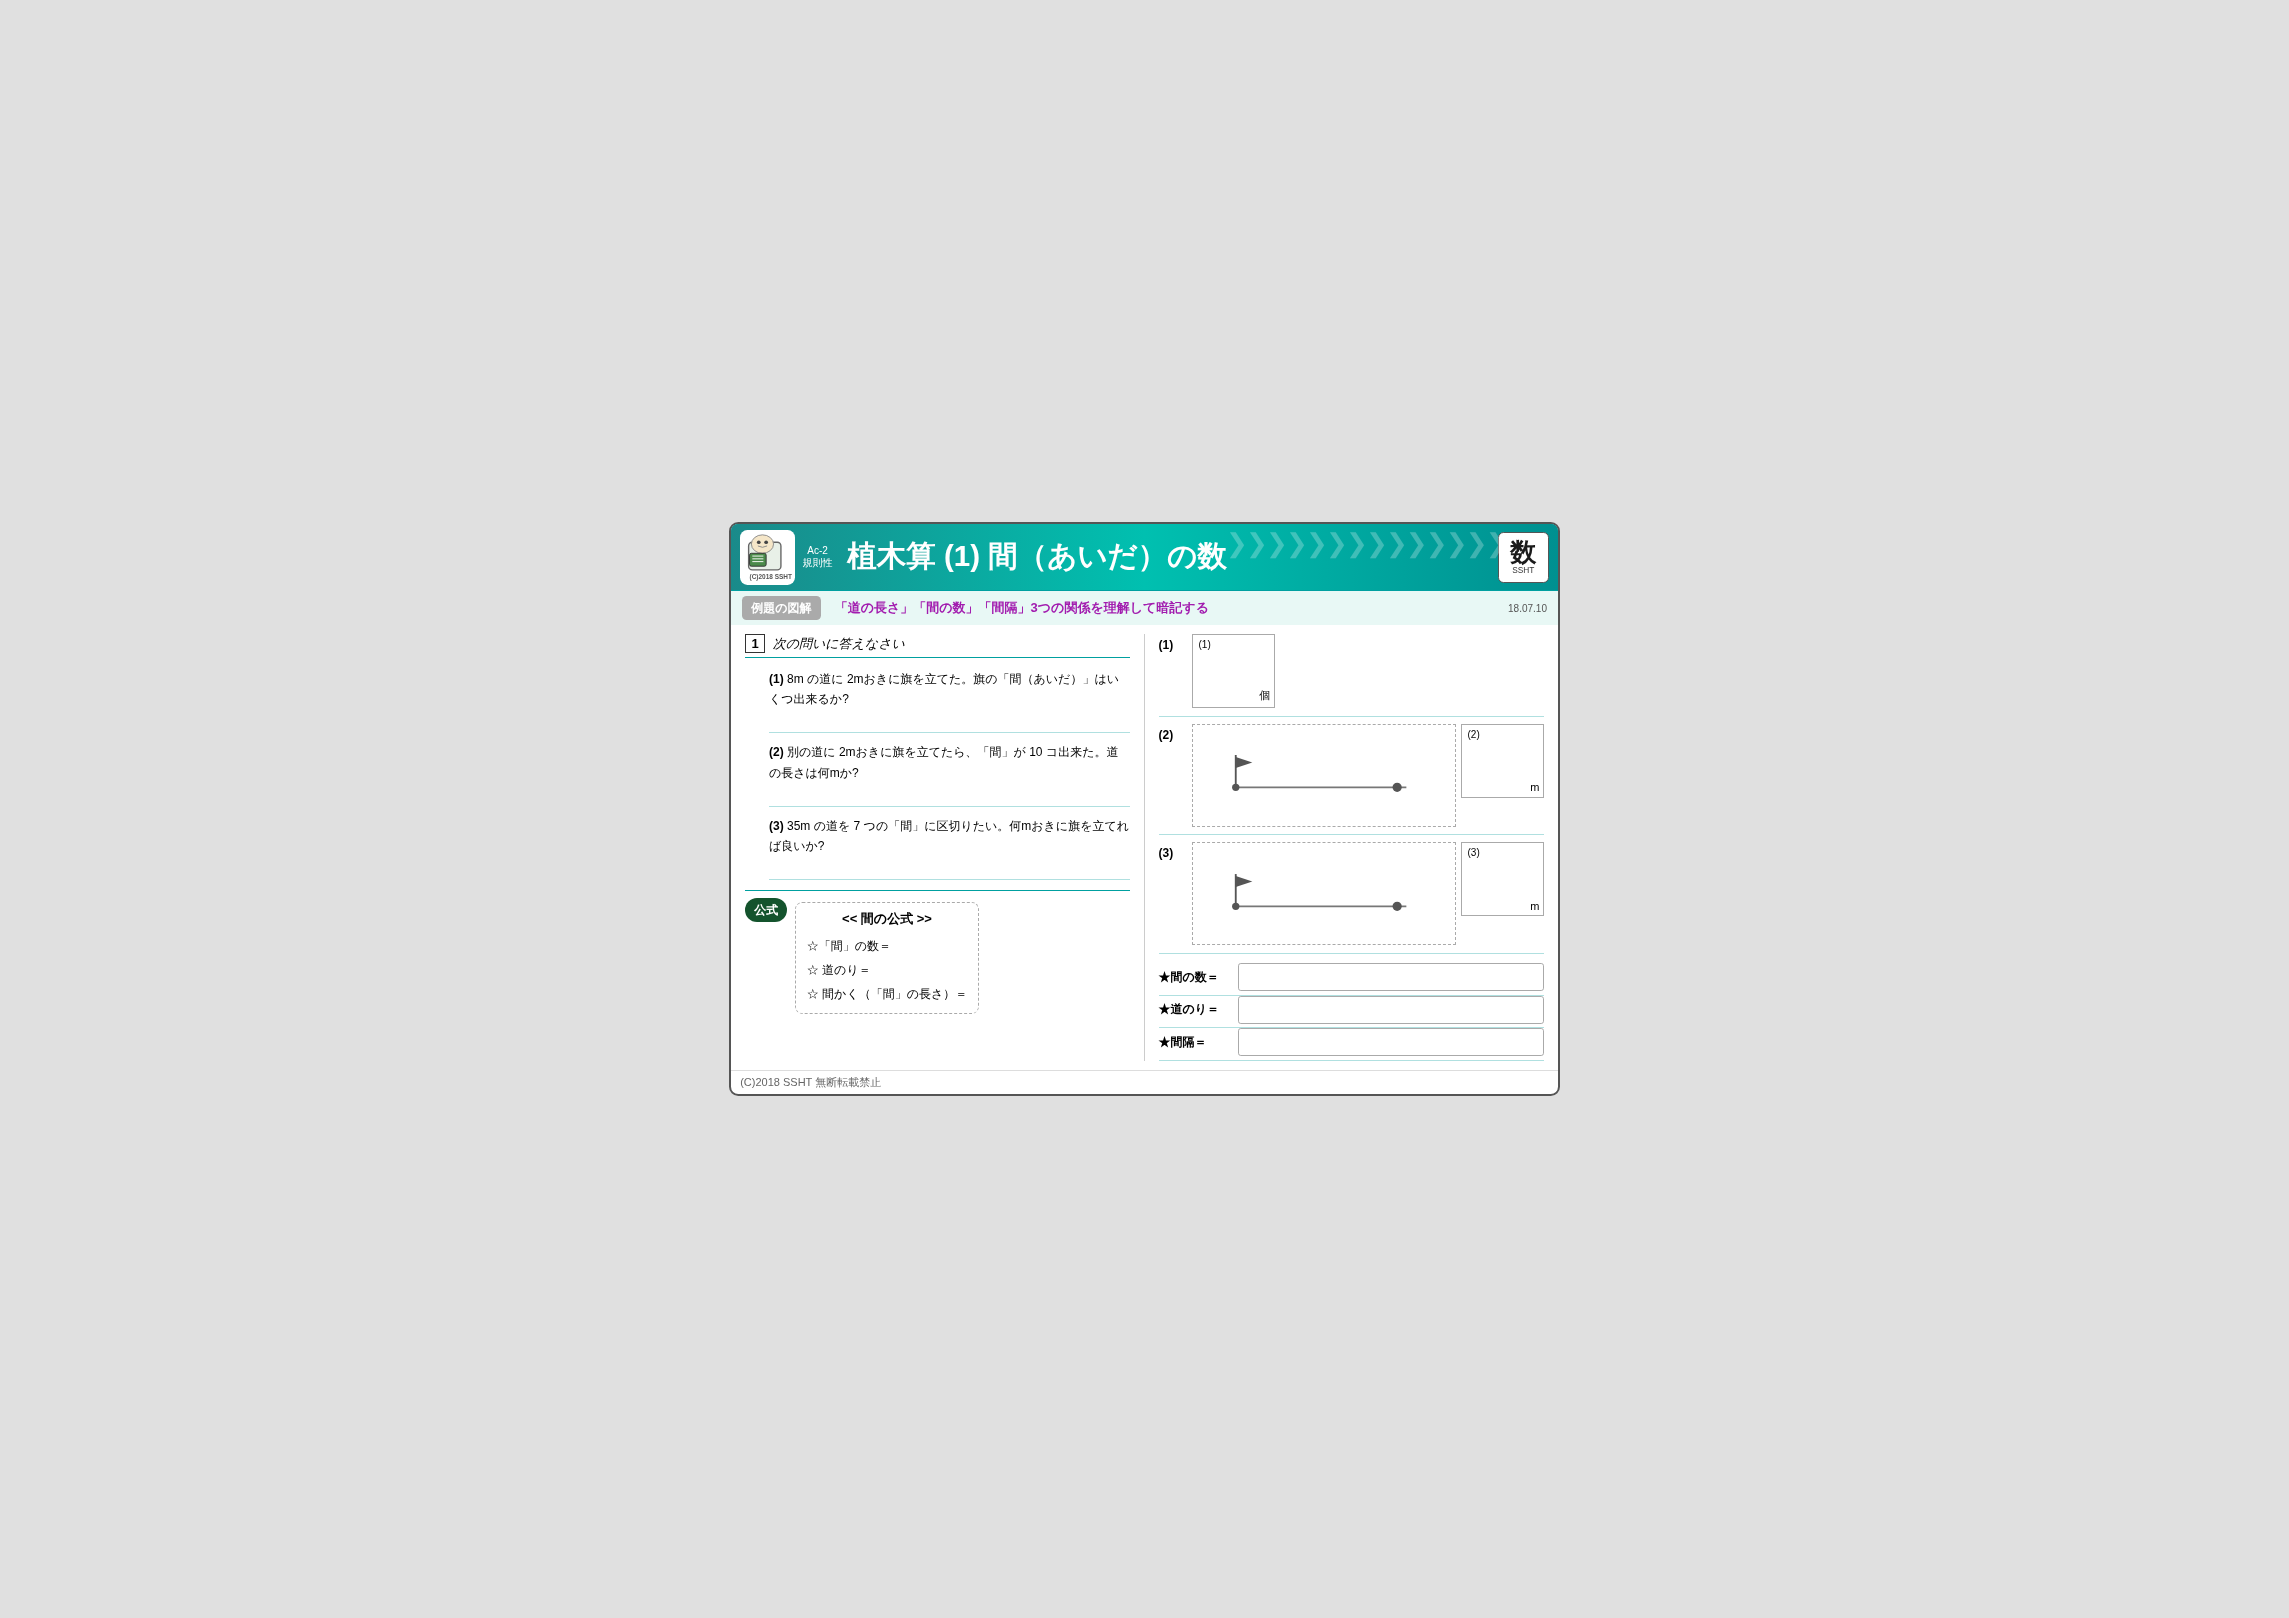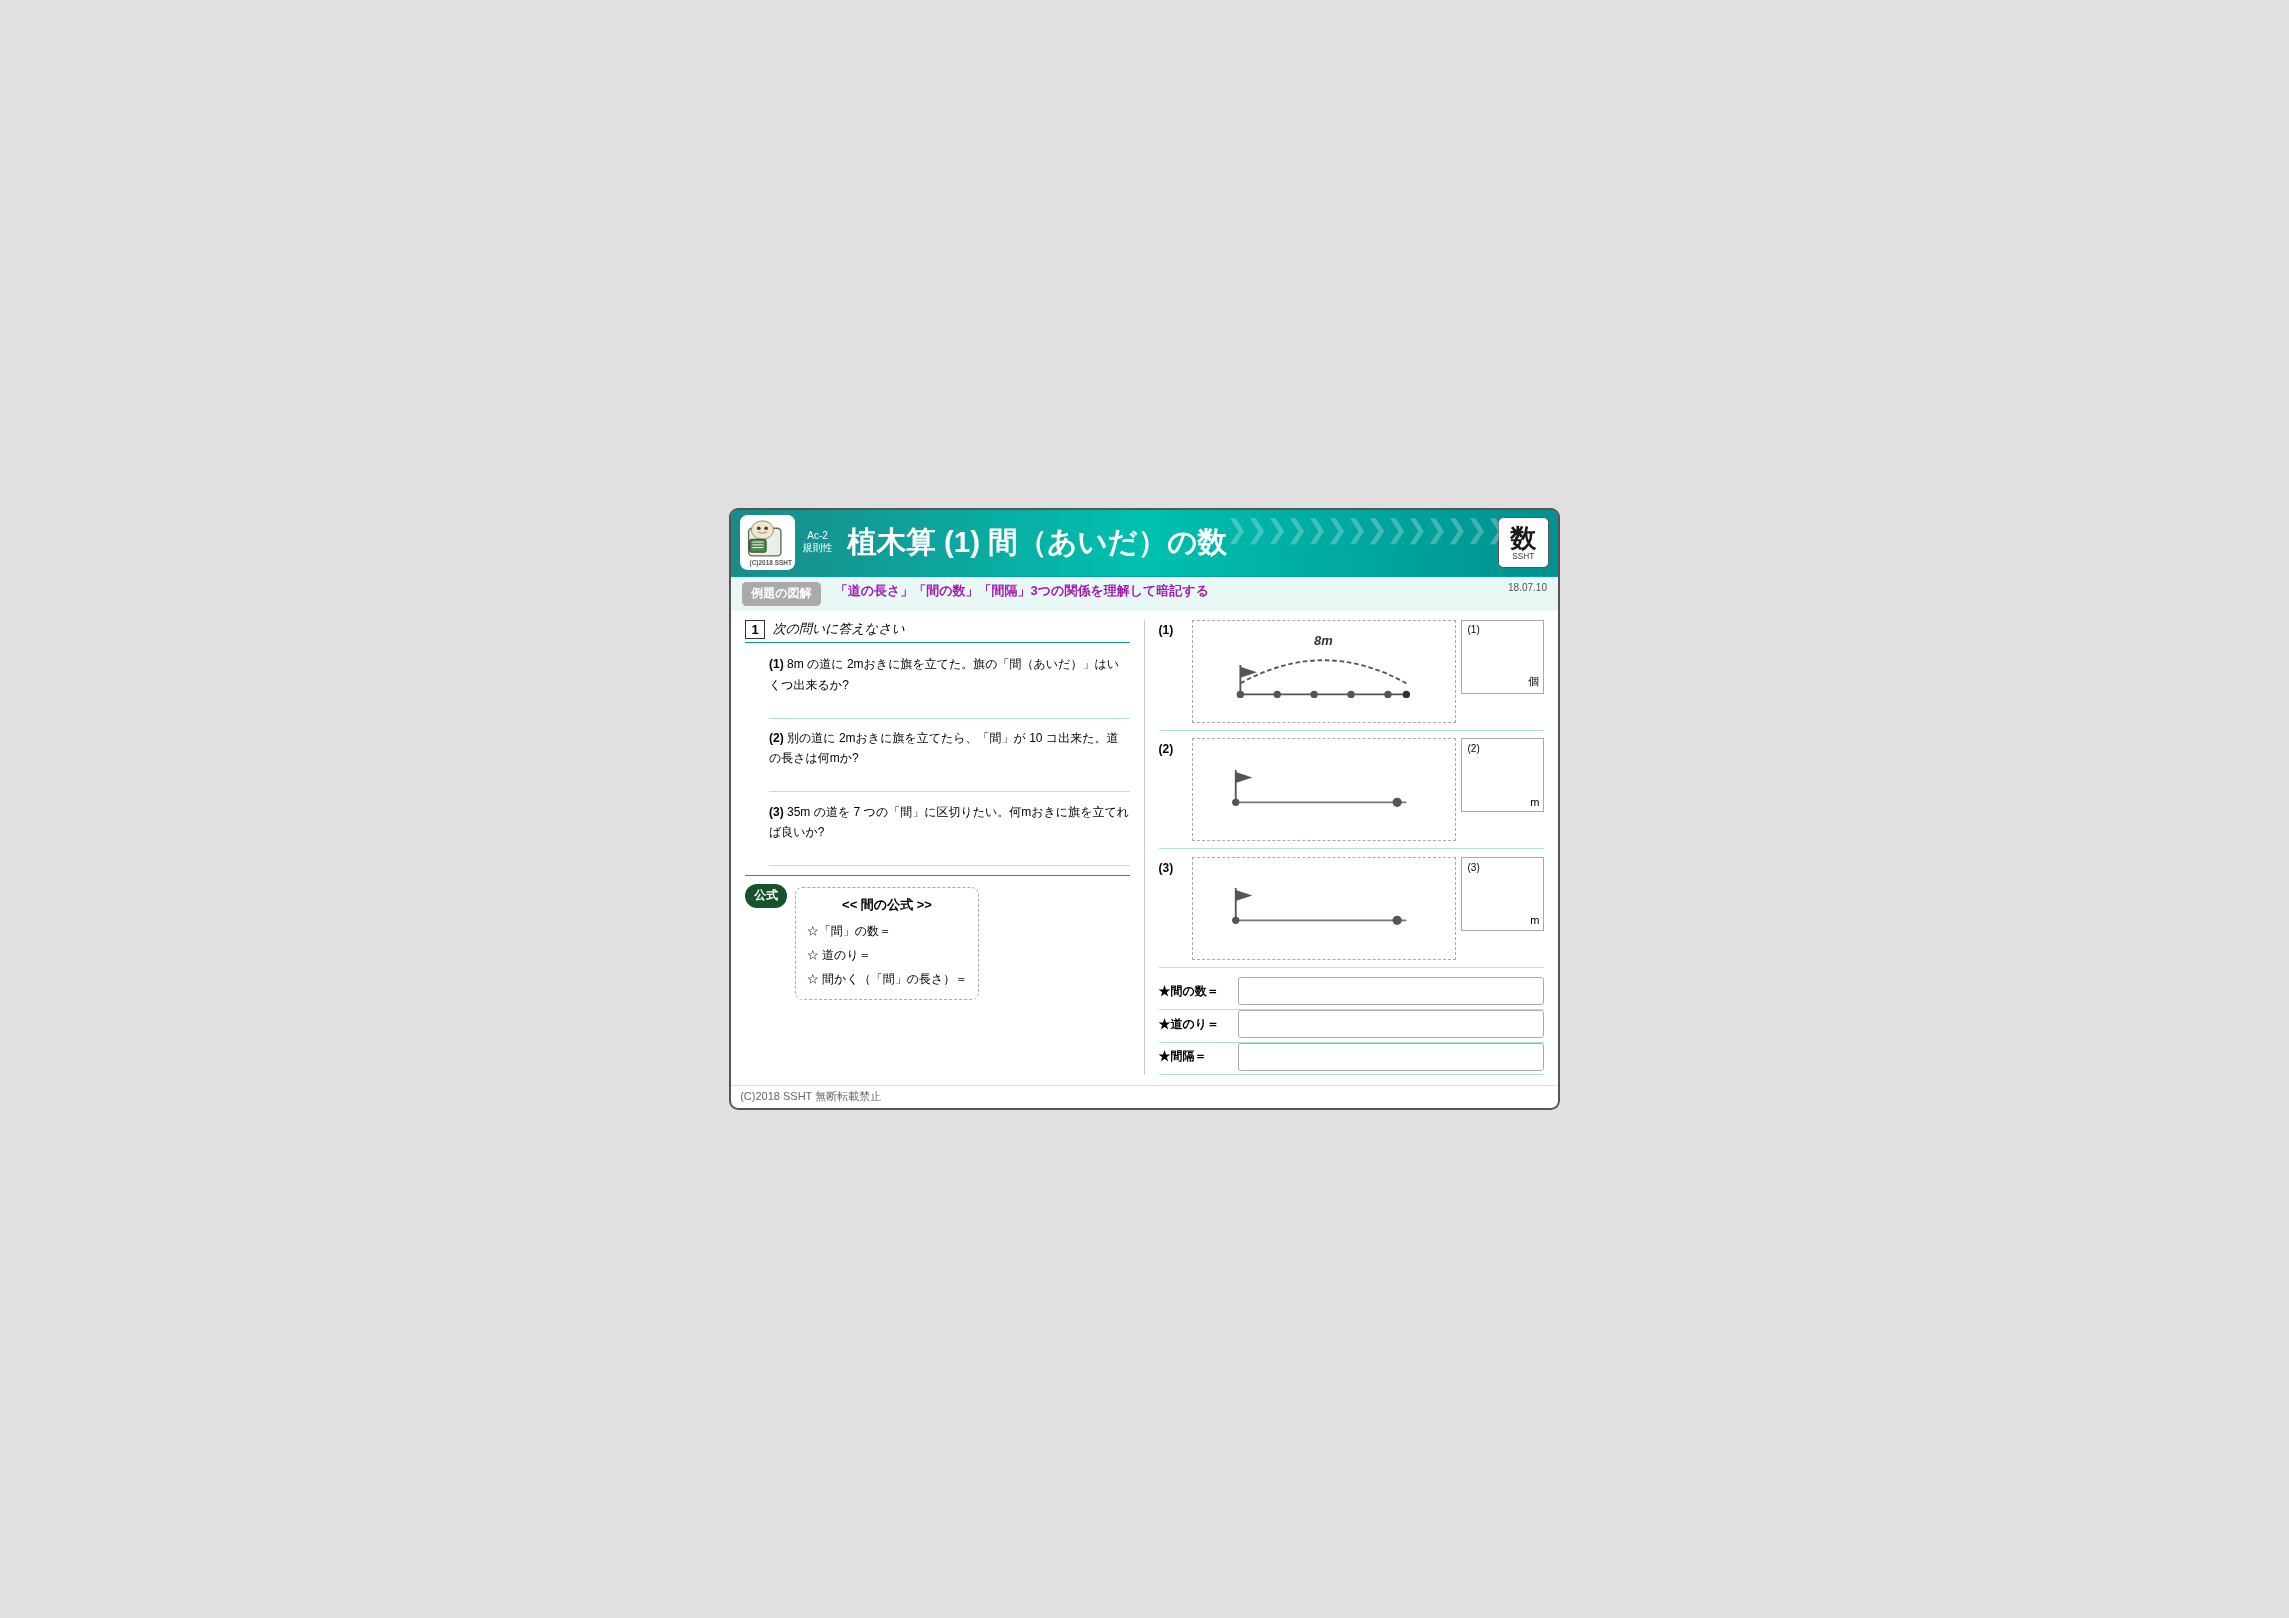--- a/index.html
+++ b/index.html
@@ -97,20 +97,21 @@
       color: #1a1a1a;
       line-height: 1;
     }
     .kazu-sub {
       font-size: 8.3px;
       color: #333;
     }
     .header-bottom {
       background: #e8f8f5;
       display: flex;
+      align-items: center;
       padding: 4.6px 11px;
       border-top: 1.8px solid #00a0a0;
     }
     .reidai-badge {
       background: #aaaaaa;
       color: white;
       font-size: 12px;
       font-weight: bold;
       padding: 3.7px 9.2px;
       border-radius: 4.6px;
@@ -367,38 +368,20 @@
             </div>
           </div>
         </div>
       </div>
 
       <div class="right-col">
         <div class="diagram-area">
 
           <div class="diagram-row">
             <div class="diag-num">(1)</div>
-            <div class="diag-box">
-              <svg class="diag-svg" height="83" viewBox="0 0 240 90">
-
-                <text x="120" y="18" font-size="14" font-weight="bold" font-style="italic" text-anchor="middle" fill="#333">8m</text>
-                <path d="M 30 60 Q 120 10 210 60" stroke="#555" stroke-width="2" fill="none" stroke-dasharray="5,3"></path>
-
-                <line x1="30" y1="40" x2="30" y2="72" stroke="#555" stroke-width="2"></line>
-                <polygon points="30,42 48,48 30,54" fill="#555"></polygon>
-
-                <line x1="30" y1="72" x2="210" y2="72" stroke="#555" stroke-width="2"></line>
-                <circle cx="30" cy="72" r="4" fill="#555"></circle>
-                <circle cx="70" cy="72" r="4" fill="#555"></circle>
-                <circle cx="110" cy="72" r="4" fill="#555"></circle>
-                <circle cx="150" cy="72" r="4" fill="#555"></circle>
-                <circle cx="190" cy="72" r="4" fill="#555"></circle>
-                <circle cx="210" cy="72" r="4" fill="#333"></circle>
-              </svg>
-            </div>
             <div class="answer-box">
               <span class="answer-num">(1)</span>
               <span>個</span>
             </div>
           </div>
 
           <div class="diagram-row">
             <div class="diag-num">(2)</div>
             <div class="diag-box">
               <svg class="diag-svg" height="83" viewBox="0 0 240 90">

